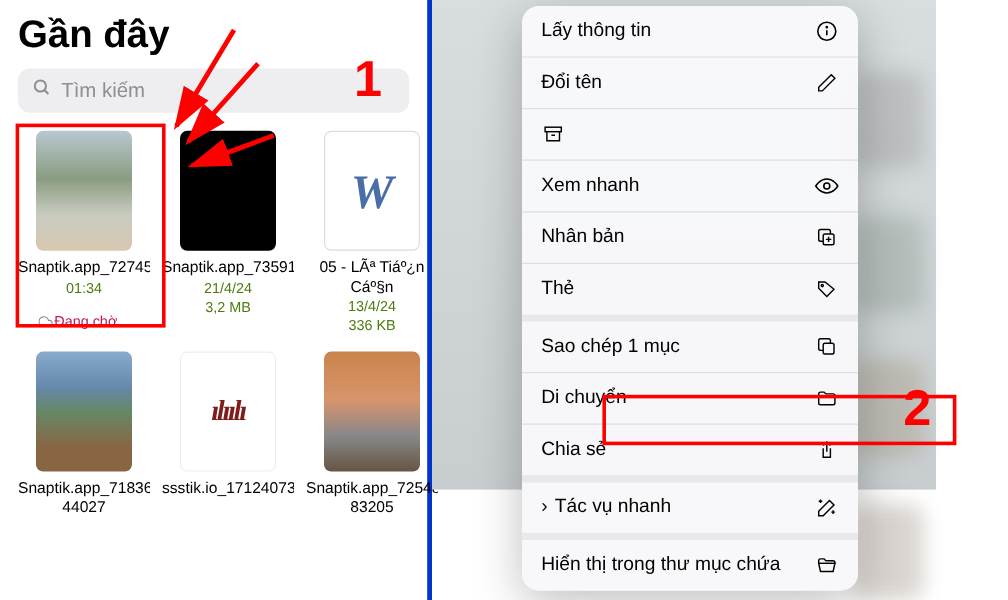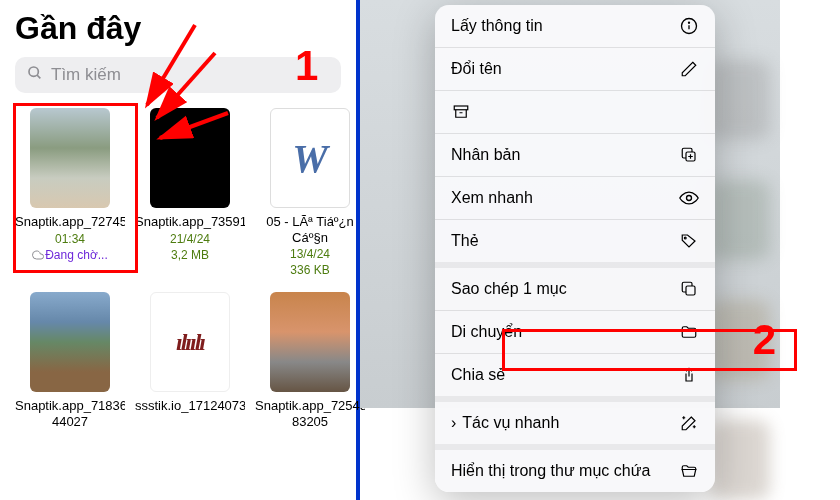--- a/index.html
+++ b/index.html
@@ -16,21 +16,21 @@
     .file-thumb { width: 80px; height: 100px; border-radius: 6px; background: #f0f0f0; display: flex; align-items: center; justify-content: center; font-size: 40px; color: #4a6ea8; font-family: 'Times New Roman', serif; font-style: italic; font-weight: bold; overflow: hidden; }
     .file-thumb.photo1 { background: linear-gradient(180deg, #b8c8d0 0%, #8a9c80 40%, #c8ccc0 70%, #d8c8b0 100%); }
     .file-thumb.photo2 { background: #000; }
     .file-thumb.word { background: #fff; border: 1px solid #ddd; }
     .file-thumb.photo3 { background: linear-gradient(180deg, #88aacc 0%, #6688aa 30%, #668866 50%, #886644 80%); }
     .file-thumb.audio { background: #fff; border: 1px solid #eee; }
     .file-thumb.photo4 { background: linear-gradient(180deg, #c8844c 0%, #d8946c 40%, #888888 70%, #665544 100%); }
     .audio-wave { color: #7f1d1d; font-size: 24px; letter-spacing: -2px; }
     .file-name { font-size: 13px; color: #000; margin-top: 6px; line-height: 1.2; max-width: 110px; overflow: hidden; }
     .file-meta { font-size: 12px; color: #4d7c0f; margin-top: 2px; }
-    .file-status { display: flex; align-items: center; gap: 1px; font-size: 12px; color: #6d28d9; margin-top: 2px; }
+    .file-status { display: flex; align-items: center; gap: 1px; font-size: 12px; color: #be185d; margin-top: 14px; }
     .cloud-icon-svg { width: 12px; height: 12px; }
     
     .red-box-1 { position: absolute; border: 3px solid #ff0000; top: 103px; left: 13px; width: 125px; height: 170px; pointer-events: none; }
     .red-box-2 { position: absolute; border: 3px solid #ff0000; top: 329px; left: 502px; width: 295px; height: 42px; pointer-events: none; z-index: 20; }
     .annotation-1 { position: absolute; top: 42px; left: 295px; font-size: 42px; font-weight: 800; color: #ff0000; z-index: 10; }
     .annotation-2 { position: absolute; top: 316px; right: 4px; font-size: 42px; font-weight: 800; color: #ff0000; z-index: 20; }
     .arrow { position: absolute; z-index: 9; }
     
     .right-panel { width: 420px; height: 408px; position: relative; background: linear-gradient(180deg, #d8dde0 0%, #c8cdd0 100%); }
     .blurred-bg { position: absolute; inset: 0; filter: blur(8px); opacity: 0.3; }
@@ -159,39 +159,39 @@
       <div class="menu-item">
         <span class="menu-icon">
           <svg width="18" height="18" viewBox="0 0 24 24" fill="none" stroke="currentColor" stroke-width="1.6">
             <rect x="3" y="4" width="18" height="5"></rect>
             <path d="M5 9v10h14V9"></path>
             <line x1="10" y1="13" x2="14" y2="13"></line>
           </svg>
         </span>
       </div>
       <div class="menu-item">
+        <span class="menu-label">Xem nhanh</span>
+        <span class="menu-icon">
+          <svg width="20" height="20" viewBox="0 0 24 24" fill="none" stroke="currentColor" stroke-width="1.6">
+            <path d="M1 12s4-7 11-7 11 7 11 7-4 7-11 7S1 12 1 12z"></path>
+            <circle cx="12" cy="12" r="3"></circle>
+          </svg>
+        </span>
+      </div>
+      <div class="menu-item">
         <span class="menu-label">Nhân bản</span>
         <span class="menu-icon">
           <svg width="18" height="18" viewBox="0 0 24 24" fill="none" stroke="currentColor" stroke-width="1.6">
             <rect x="8" y="8" width="12" height="12" rx="2"></rect>
             <path d="M16 8V5a2 2 0 0 0-2-2H5a2 2 0 0 0-2 2v9a2 2 0 0 0 2 2h3"></path>
             <line x1="14" y1="11" x2="14" y2="17"></line>
             <line x1="11" y1="14" x2="17" y2="14"></line>
           </svg>
         </span>
       </div>
-      <div class="menu-item">
-        <span class="menu-label">Xem nhanh</span>
-        <span class="menu-icon">
-          <svg width="20" height="20" viewBox="0 0 24 24" fill="none" stroke="currentColor" stroke-width="1.6">
-            <path d="M1 12s4-7 11-7 11 7 11 7-4 7-11 7S1 12 1 12z"></path>
-            <circle cx="12" cy="12" r="3"></circle>
-          </svg>
-        </span>
-      </div>
       <div class="menu-item grouped-last">
         <span class="menu-label">Thẻ</span>
         <span class="menu-icon">
           <svg width="18" height="18" viewBox="0 0 24 24" fill="none" stroke="currentColor" stroke-width="1.6">
             <path d="M20 12l-8 8-9-9V4h7l10 8z"></path>
             <circle cx="7" cy="8" r="1.2"></circle>
           </svg>
         </span>
       </div>
       <div class="menu-item">

